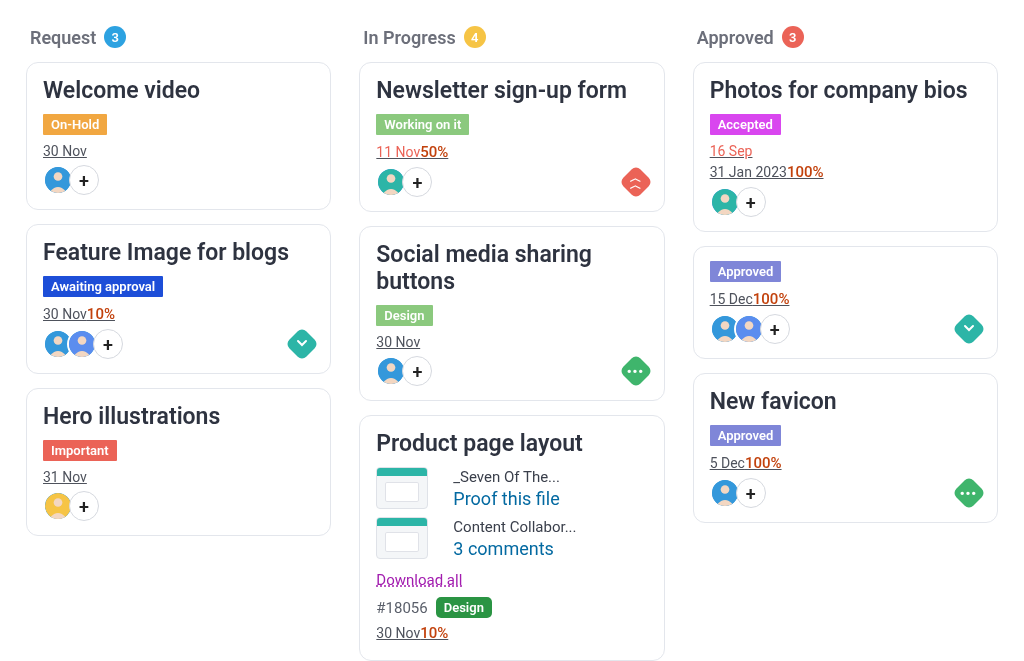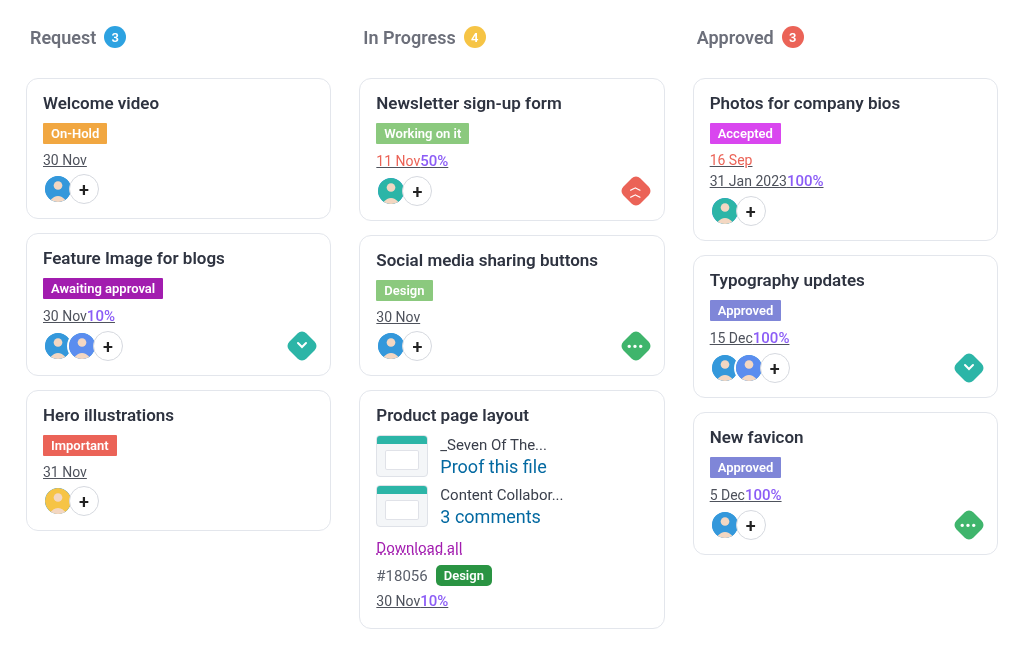--- a/index.html
+++ b/index.html
@@ -19,21 +19,21 @@
       align-items: flex-start;
     }
     .column {
       flex: 1;
       min-width: 0;
     }
     .col-header {
       display: flex;
       align-items: center;
       gap: 8px;
-      margin-bottom: 30px;
+      margin-bottom: 14px;
       padding-left: 4px;
     }
     .col-title {
       font-size: 18px;
       font-weight: 600;
       color: #6c6f7a;
     }
     .count-badge {
       display: inline-flex;
       align-items: center;
@@ -47,21 +47,21 @@
       padding: 0 6px;
     }
     .card {
       border: 1px solid #e3e6ec;
       border-radius: 12px;
       padding: 14px 16px 14px 16px;
       background: #fff;
       margin-bottom: 14px;
     }
     .card-title {
-      font-size: 17px;
+      font-size: 23px;
       font-weight: 600;
       color: #2e3340;
       margin-bottom: 10px;
     }
     .status-chip {
       display: inline-block;
       font-size: 13px;
       font-weight: 600;
       color: #fff;
       padding: 3px 8px;
@@ -126,21 +126,21 @@
     }
     .rhombus-inner {
       transform: rotate(-45deg);
       color: #fff;
       font-size: 12px;
       line-height: 1;
     }
     .file-row {
       display: flex;
       align-items: center;
-      gap: 12px;
+      gap: 25px;
       margin-bottom: 8px;
     }
     .thumb {
       width: 52px;
       height: 42px;
       border: 1px solid #dfe2e8;
       border-radius: 4px;
       background: #f4f6f8;
       position: relative;
       overflow: hidden;
@@ -193,21 +193,21 @@
     .tag-pill {
       background: #2a9443;
       color: #fff;
       font-size: 13px;
       font-weight: 600;
       padding: 3px 8px;
       border-radius: 5px;
     }
     .progress-text {
       font-size: 15px;
-      color: #8b5cf6;
+      color: #c2410c;
       font-weight: 500;
     }
     .chevron-svg { width: 12px; height: 12px; }
     .dots { font-size: 13px; letter-spacing: 1px; font-weight: 900; }
     .up-chev { font-size: 12px; font-weight: 900; line-height: 0.6; }
   </style>
 </head>
 <body>
 
 <div class="board">
@@ -225,21 +225,21 @@
               <svg viewBox="0 0 30 30">
                 <circle cx="15" cy="15" r="15" fill="#3498db"></circle>
                 <circle cx="15" cy="11" r="5" fill="#f3d7c2"></circle>
                 <path d="M6 28 Q15 18 24 28 L24 30 L6 30 Z" fill="#f3d7c2"></path>
               </svg>
             </div>
             <div class="add-avatar">+</div>
           </div>
 
       </div></div>
-      <div class="card"><div class="card-title">Feature Image for blogs</div><span class="status-chip" style="background:#a21caf">Awaiting approval</span><div class="dates-row">
+      <div class="card"><div class="card-title">Feature Image for blogs</div><span class="status-chip" style="background:#1d4ed8">Awaiting approval</span><div class="dates-row">
         <span class="">30 Nov</span>
         <span class="progress-text">10%</span>
       </div><div class="meta-row">
         <div class="avatars">
             <div class="avatar">
               <svg viewBox="0 0 30 30">
                 <circle cx="15" cy="15" r="15" fill="#3498db"></circle>
                 <circle cx="15" cy="11" r="5" fill="#f3d7c2"></circle>
                 <path d="M6 28 Q15 18 24 28 L24 30 L6 30 Z" fill="#f3d7c2"></path>
               </svg>
@@ -356,21 +356,21 @@
               <svg viewBox="0 0 30 30">
                 <circle cx="15" cy="15" r="15" fill="#2cb5a7"></circle>
                 <circle cx="15" cy="11" r="5" fill="#f3d7c2"></circle>
                 <path d="M6 28 Q15 18 24 28 L24 30 L6 30 Z" fill="#f3d7c2"></path>
               </svg>
             </div>
             <div class="add-avatar">+</div>
           </div>
 
       </div></div>
-      <div class="card"><div class="card-title">Typography updates</div><span class="status-chip" style="background:#7f86d8">Approved</span><div class="dates-row">
+      <div class="card"><span class="status-chip" style="background:#7f86d8">Approved</span><div class="dates-row">
         <span class="">15 Dec</span>
         <span class="progress-text">100%</span>
       </div><div class="meta-row">
         <div class="avatars">
             <div class="avatar">
               <svg viewBox="0 0 30 30">
                 <circle cx="15" cy="15" r="15" fill="#3498db"></circle>
                 <circle cx="15" cy="11" r="5" fill="#f3d7c2"></circle>
                 <path d="M6 28 Q15 18 24 28 L24 30 L6 30 Z" fill="#f3d7c2"></path>
               </svg>

